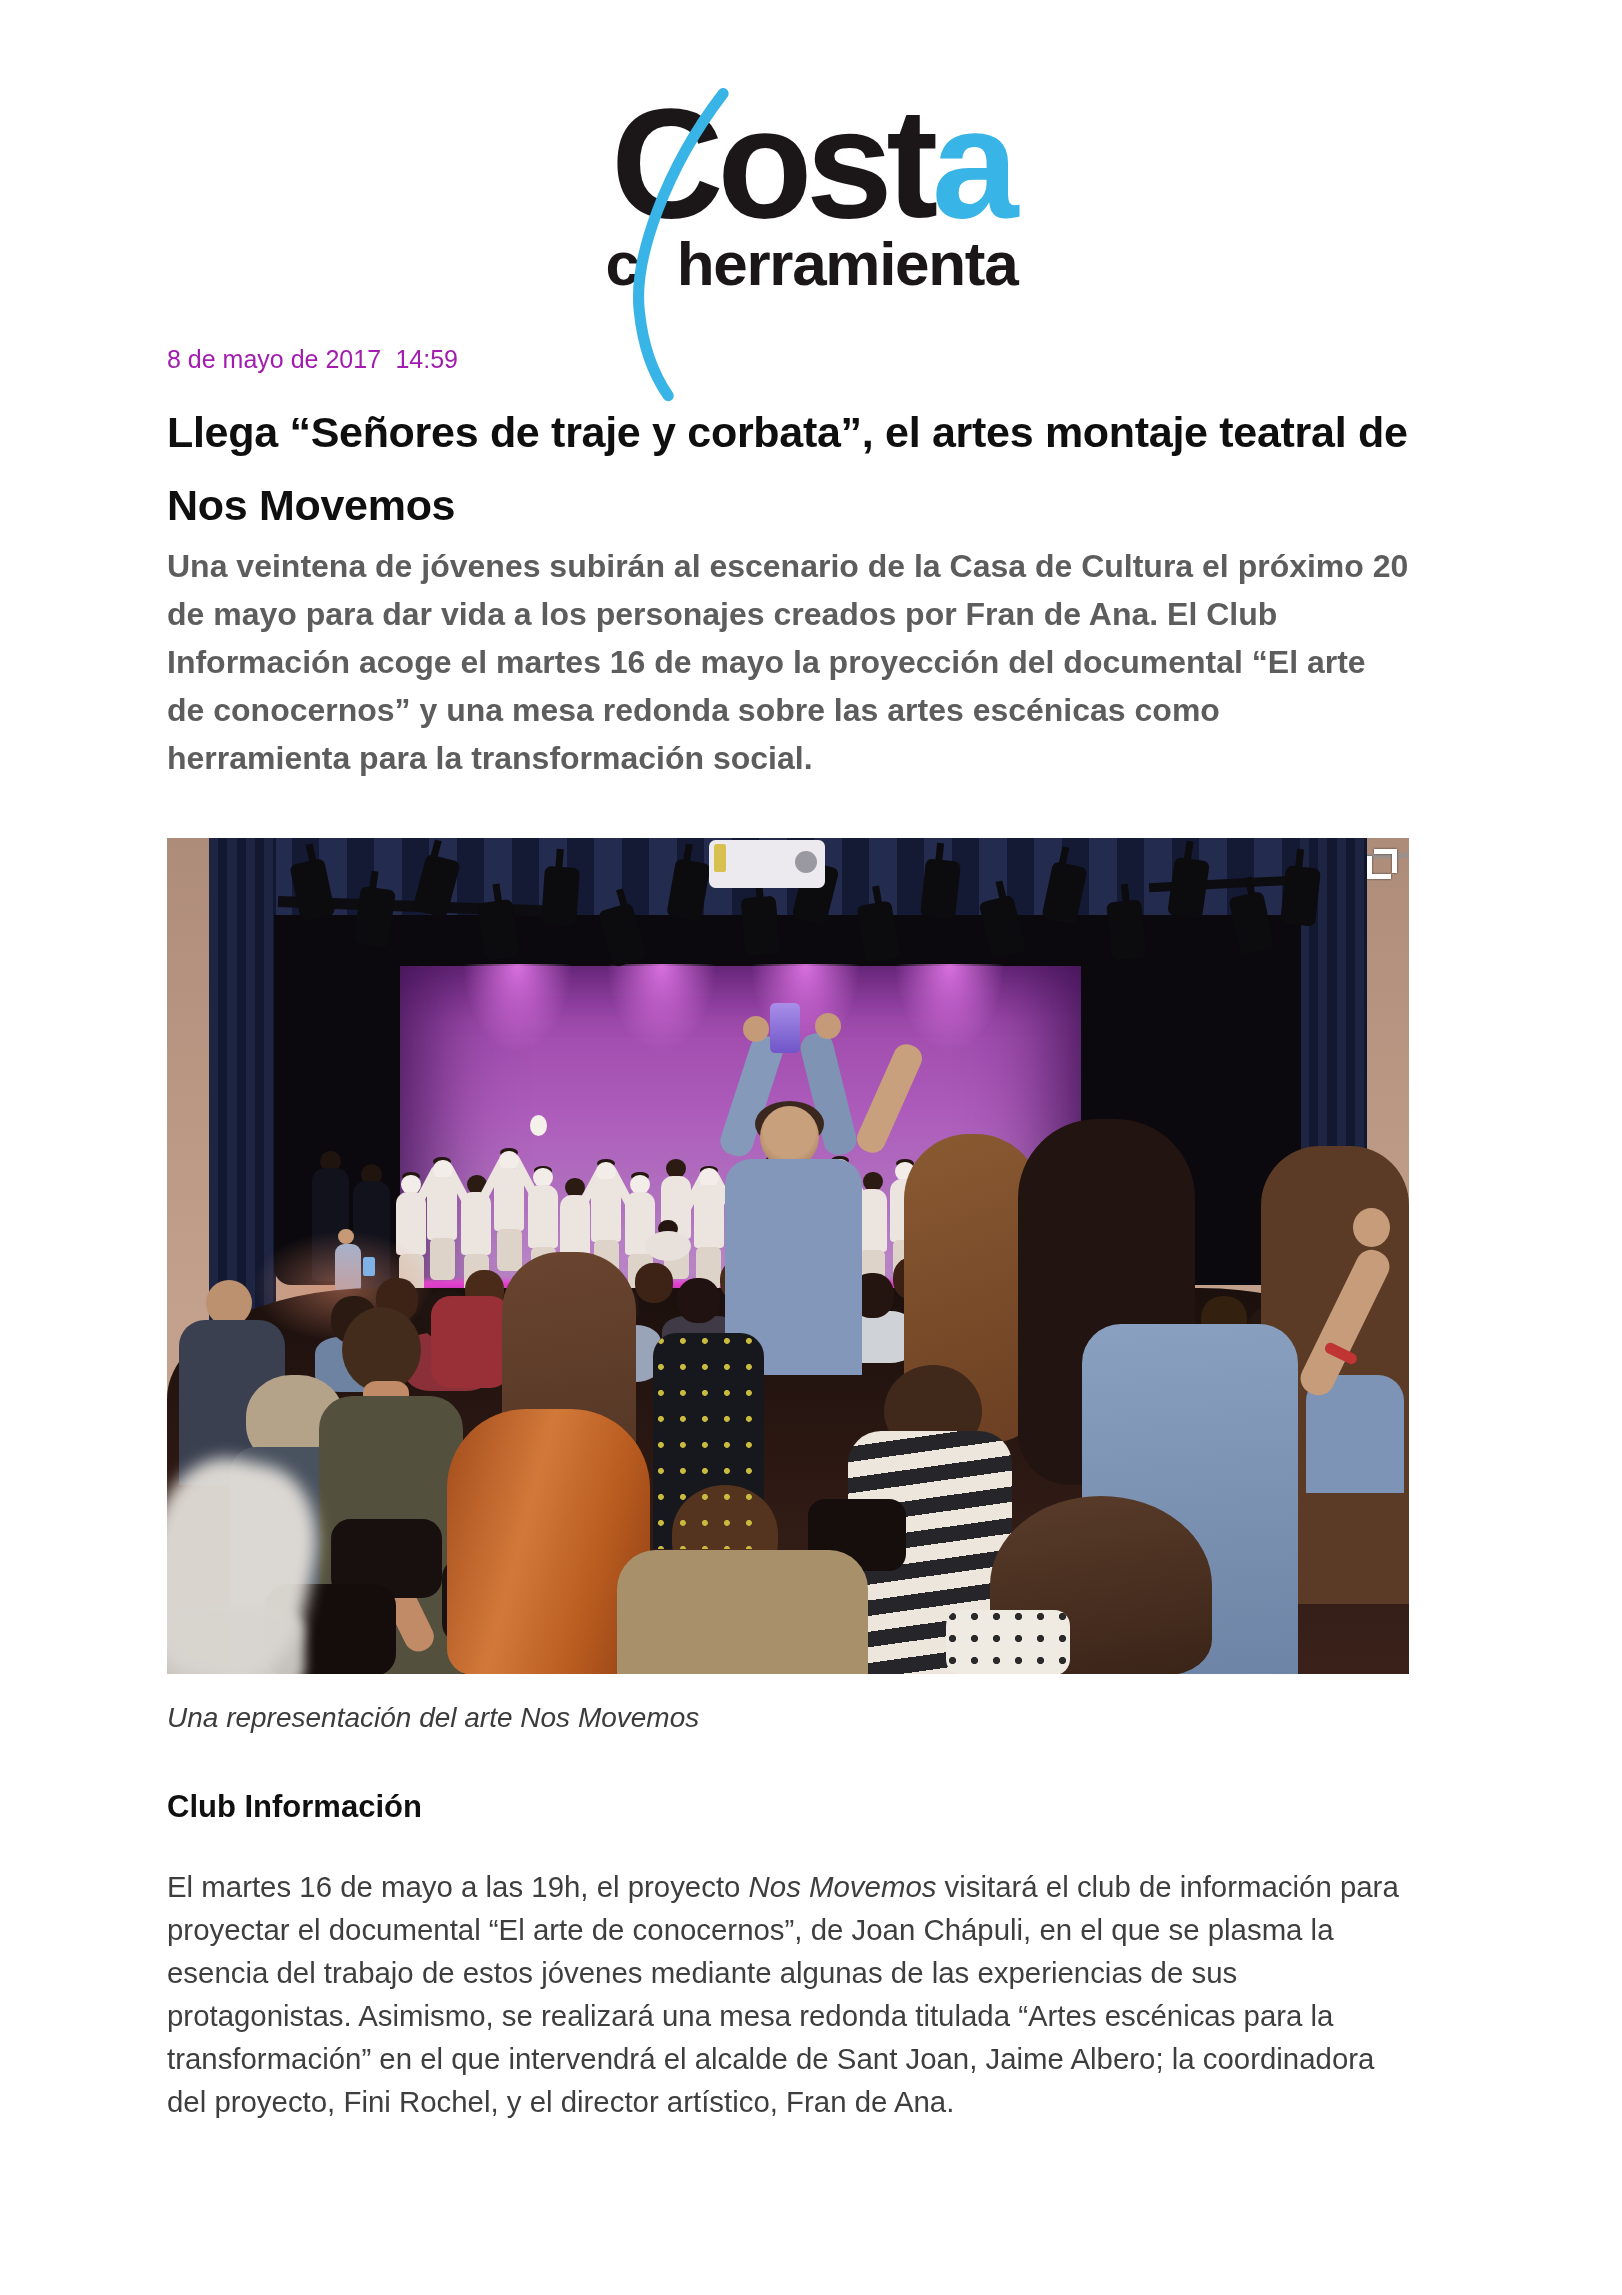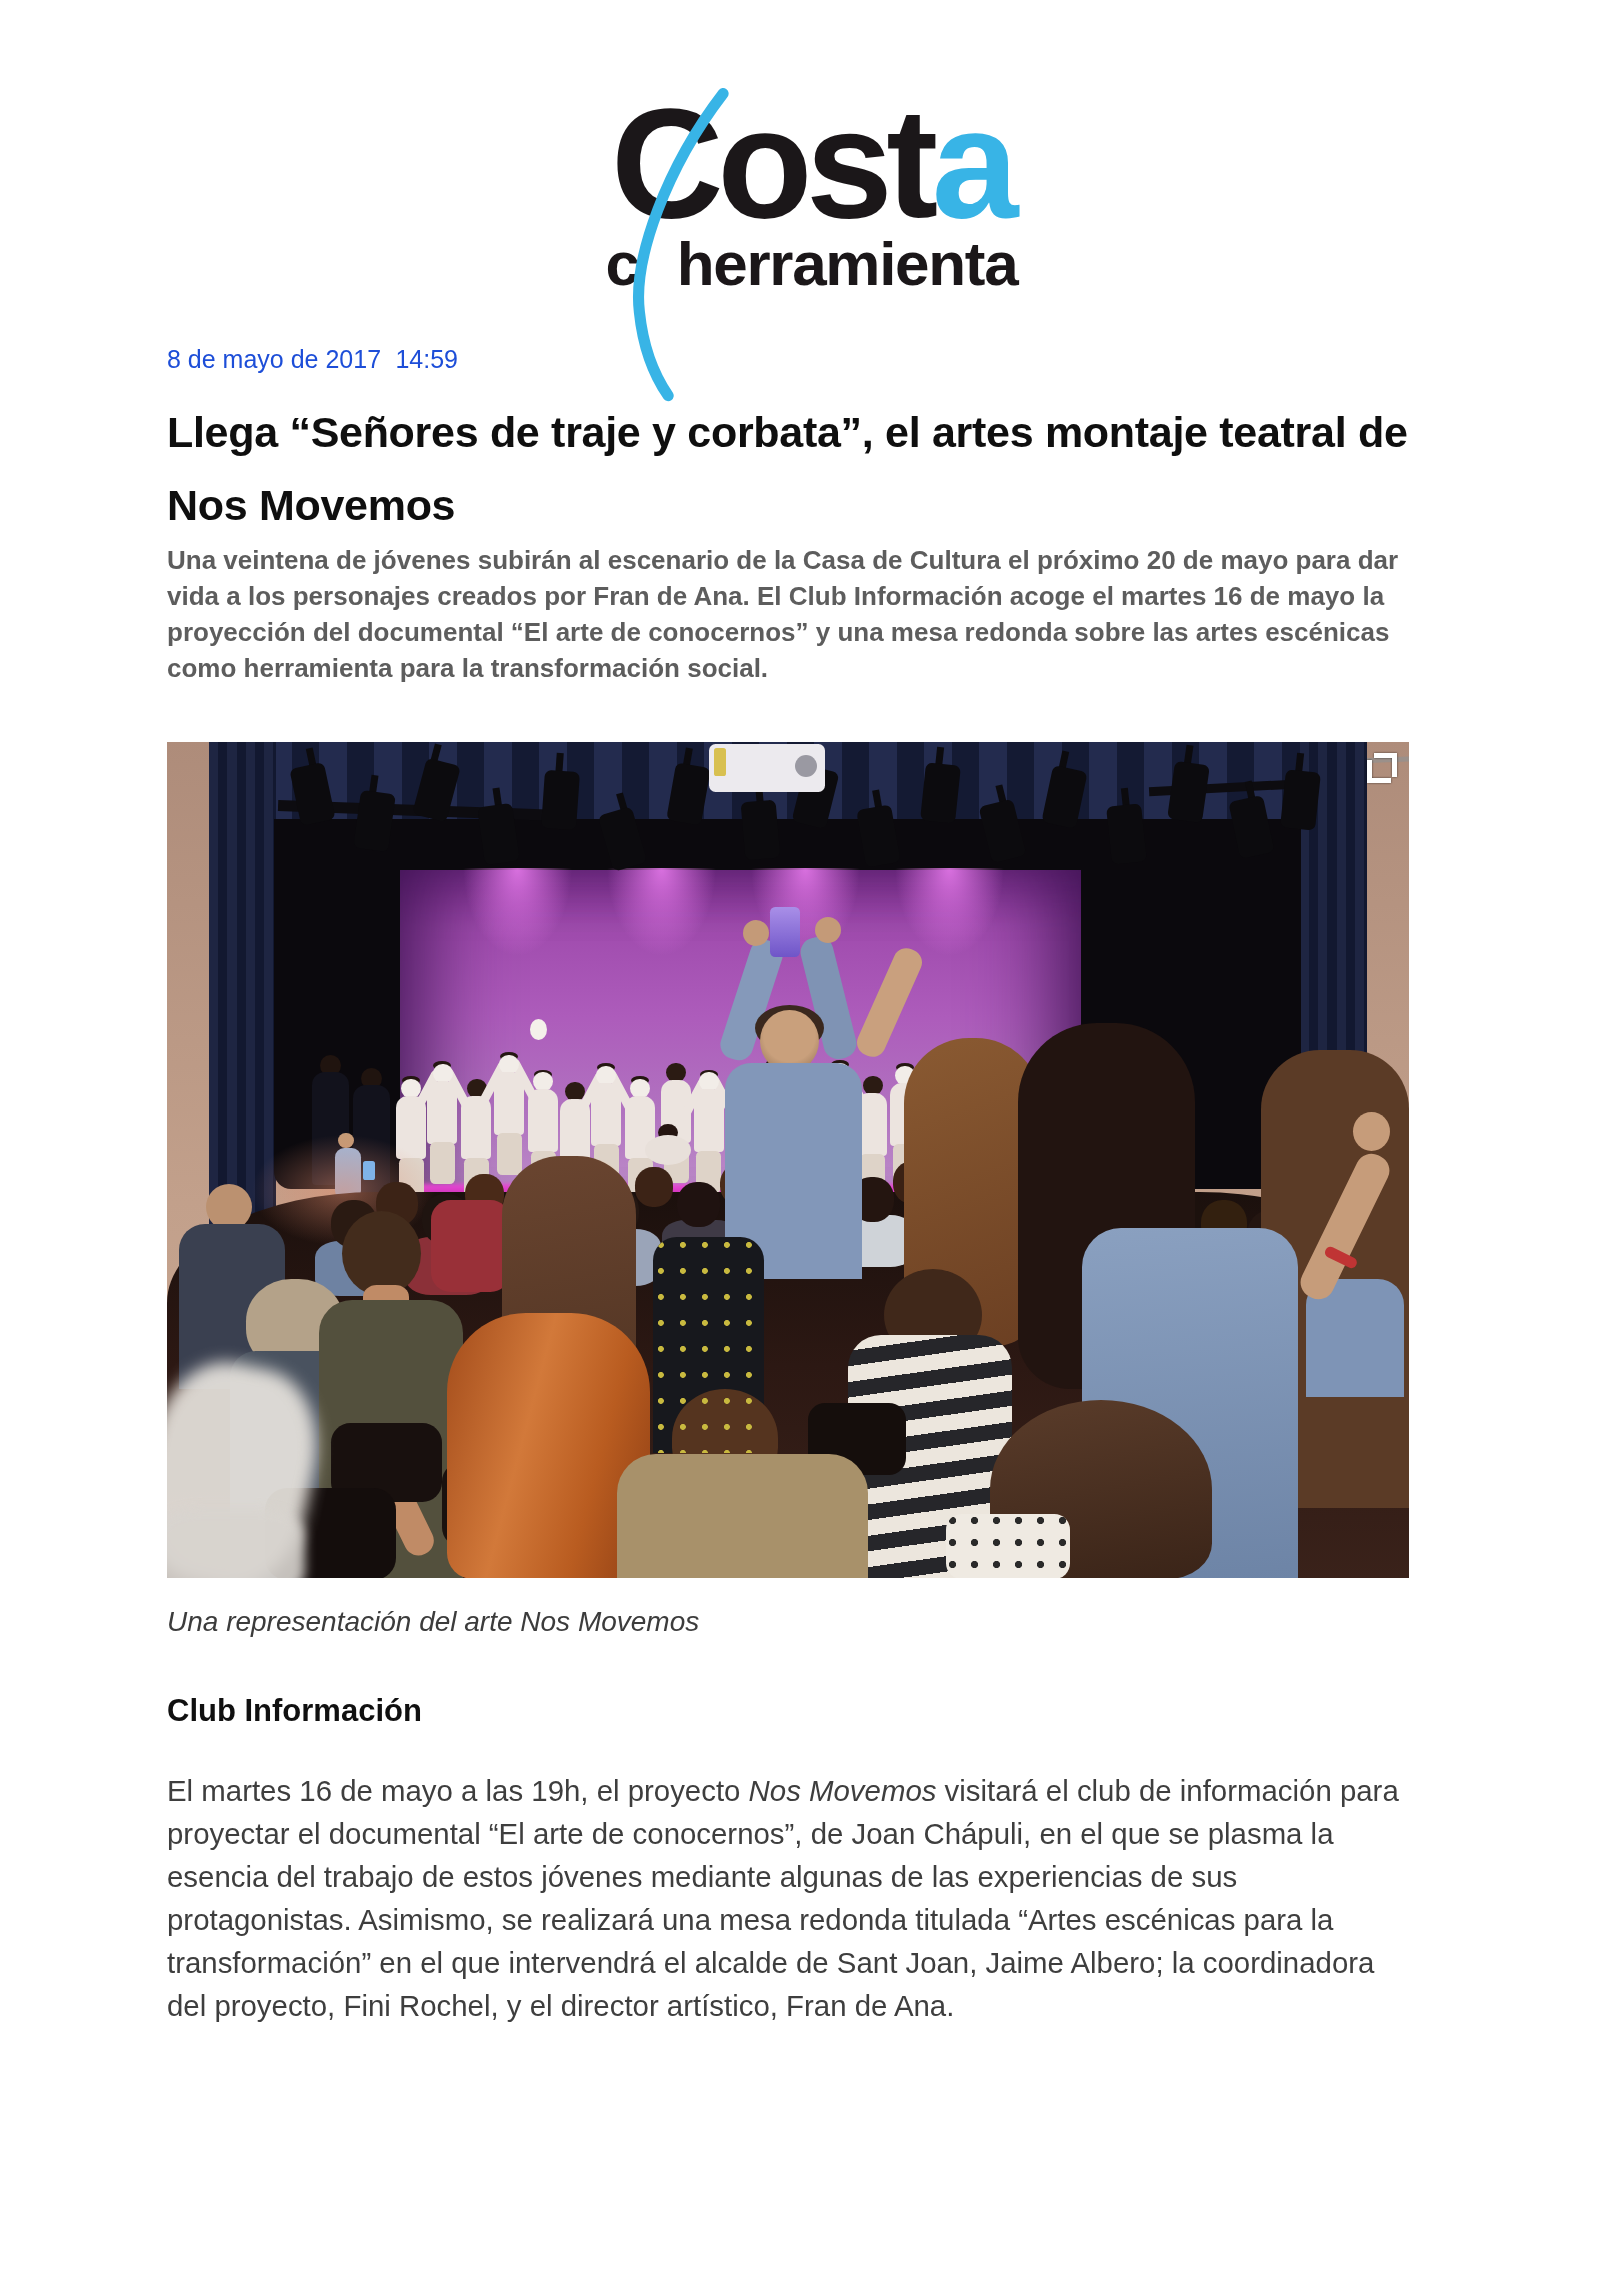--- a/index.html
+++ b/index.html
@@ -8,24 +8,24 @@
 
   
   .logo-wrap{width:510px;margin:96px auto 0;position:relative;height:200px;}
   .logo-top{font-weight:700;font-size:156px;line-height:135px;letter-spacing:-6.5px;color:#1b1719;text-align:center;white-space:nowrap;}
   .logo-top .accent{color:#38b4e6;}
   .logo-bottom{font-weight:700;font-size:62px;line-height:65px;letter-spacing:-1.3px;color:#1b1719;display:flex;justify-content:center;white-space:nowrap;}
   .logo-gap{width:38px;}
   .swoosh{position:absolute;left:0;top:-9.2px;width:510px;height:327px;overflow:visible;pointer-events:none;}
 
   
-  .date{margin:50px 214px 0 167px;font-size:25px;line-height:26px;color:#1d4ed8;}
+  .date{margin:50px 214px 0 167px;font-size:25px;line-height:26px;color:#a21caf;}
   .date .time{margin-left:14.4px;}
   .headline{margin:23.6px 214px 0 167px;font-size:43px;line-height:73px;font-weight:700;color:#0f0f0f;letter-spacing:-0.3px;}
-  .lede{margin:0 214px 0 167px;font-size:26px;line-height:36px;font-weight:700;color:#5d5d5d;}
+  .lede{margin:0 214px 0 167px;font-size:32px;line-height:48px;font-weight:700;color:#5d5d5d;}
   .caption{margin:27.5px 214px 0 167px;font-size:28px;line-height:34px;font-style:italic;color:#3c3c3c;}
   .section{margin:54px 214px 0 167px;font-size:31px;line-height:35px;font-weight:700;color:#101010;}
   .bodytext{margin:41px 214px 0 167px;font-size:29.4px;line-height:43px;font-weight:400;color:#3e3e3e;}
   .bodytext .it{font-style:italic;}
 
   
   .photo{position:relative;width:1242px;height:836px;margin:56px 0 0 167px;overflow:hidden;background:#b99785;}
   .photo .abs{position:absolute;}
   .expand-btn{position:absolute;right:11.8px;top:11.8px;width:30px;height:30px;cursor:pointer;z-index:60;filter:drop-shadow(0 0.7px 1.3px rgba(0,0,0,.6));}
   .expand-btn .c1{position:absolute;right:0;top:0;width:18.3px;height:18.3px;border-top:5.2px solid #fff;border-right:5.2px solid #fff;}

